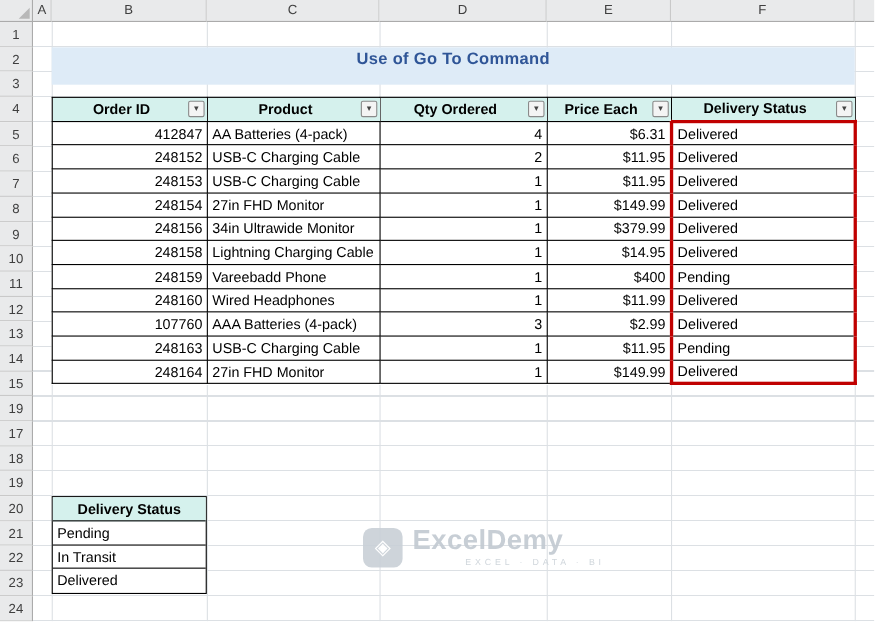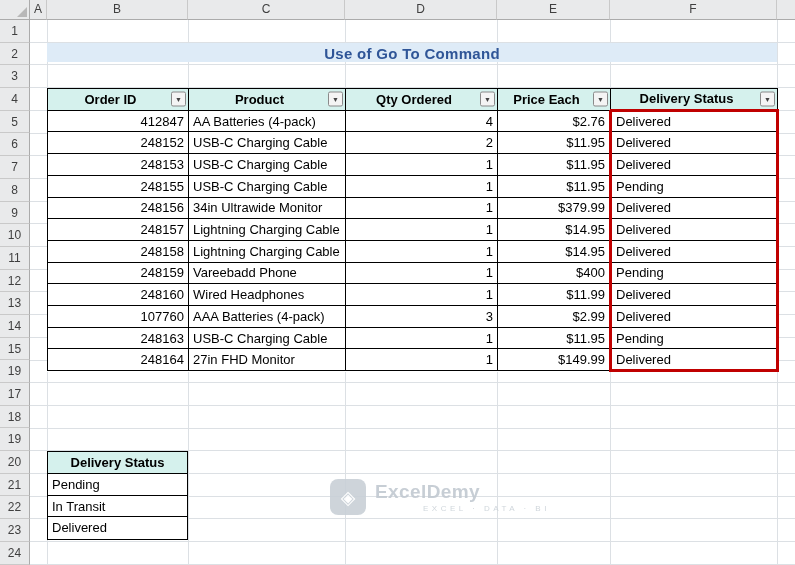--- a/index.html
+++ b/index.html
@@ -27,21 +27,21 @@
   .rowhead { width: 30px; height: 22.7px; background: #E9EAEB; border-right: 1px solid #ABABAB; border-bottom: 1px solid #C9C9C9; font-size: 12px; color: #3F3F3F; text-align: center; line-height: 22px; }
 
   
   .content { position: absolute; left: 30px; top: 20px; width: 765px; height: 545px;
     background-image: repeating-linear-gradient(to bottom, transparent 0px, transparent 21.7px, #DCE0E4 21.7px, #DCE0E4 22.7px); }
   .vline { position: absolute; top: 0; width: 1px; height: 545px; background: #DCE0E4; }
   .vline.vA { left: 17px; } .vline.vB { left: 158px; } .vline.vC { left: 315px; }
   .vline.vD { left: 467px; } .vline.vE { left: 580px; } .vline.vF { left: 747px; }
 
   
-  .title-band { position: absolute; left: 17px; top: 22.7px; width: 730px; height: 19px; z-index: 2;
+  .title-band { position: absolute; left: 17px; top: 22.7px; width: 730px; height: 34px; z-index: 2;
     background: var(--title-bg, #DEEBF7); color: var(--title-text, #2F5597);
     font-weight: bold; font-size: 15px; text-align: center; line-height: 22.7px; letter-spacing: 0.3px; }
 
   
   .orders { position: absolute; left: 17px; top: 68.1px; width: 730px; z-index: 2;
     border-collapse: collapse; table-layout: fixed; background: #fff; }
   .orders th, .orders td { border: 1px solid #000; height: 21.7px; font-size: 13px; padding: 0 4px; overflow: hidden; white-space: nowrap; color: #000; }
   .orders th { background: var(--table-header-bg, #D5F1ED); font-weight: bold; text-align: center; position: relative; padding-right: 19px; }
   .orders td.num { text-align: right; }
   .filter-btn { position: absolute; right: 2px; top: 50%; transform: translateY(-50%); width: 15px; height: 15px;
@@ -55,21 +55,21 @@
   .legend { position: absolute; left: 17px; top: 431.3px; width: 141px; border: 1px solid #000; background: #fff; z-index: 2; }
   .legend-header { height: 21.7px; line-height: 21.7px; text-align: center; font-weight: bold; font-size: 13px;
     background: var(--table-header-bg, #D5F1ED); border-bottom: 1px solid #000; color: #000; }
   .legend-items div { height: 21.7px; line-height: 21.7px; padding: 0 4px; border-bottom: 1px solid #000; font-size: 13px; color: #000; }
   .legend-items div:last-of-type { border-bottom: none; }
 
   
   .watermark { position: absolute; left: 300px; top: 459px; display: flex; align-items: center; gap: 9px; z-index: 1; opacity: 0.9; }
   .wm-icon { width: 36px; height: 36px; border-radius: 8px; background: #C9D0D7; color: #FFFFFF; font-size: 19px;
     display: flex; align-items: center; justify-content: center; }
-  .wm-brand { font-size: 19px; font-weight: bold; color: #C2C9D1; letter-spacing: 0.4px; line-height: 1; }
+  .wm-brand { font-size: 25px; font-weight: bold; color: #C2C9D1; letter-spacing: 0.4px; line-height: 1; }
   .wm-tagline { font-size: 8px; letter-spacing: 3.5px; color: #CBD2D8; margin-top: 3px; text-align: center; padding-left: 48px; }
 </style>
 </head>
 <body>
 
 <div class="sheet">
 
   <div class="header-bar">
     <div class="corner"></div>
     <div class="colheads">
@@ -178,64 +178,57 @@
               </span>
             </th>
           </tr>
       </thead>
       <tbody>
 
           <tr>
             <td class="num">412847</td>
             <td>AA Batteries (4-pack)</td>
             <td class="num">4</td>
-            <td class="num">$2.76</td>
+            <td class="num">$6.31</td>
             <td class="hl">Delivered</td>
           </tr>
 
           <tr>
             <td class="num">248152</td>
             <td>USB-C Charging Cable</td>
             <td class="num">2</td>
             <td class="num">$11.95</td>
             <td class="hl">Delivered</td>
           </tr>
 
           <tr>
             <td class="num">248153</td>
             <td>USB-C Charging Cable</td>
             <td class="num">1</td>
             <td class="num">$11.95</td>
             <td class="hl">Delivered</td>
           </tr>
 
-
-          <tr>
-            <td class="num">248155</td>
-            <td>USB-C Charging Cable</td>
-            <td class="num">1</td>
-            <td class="num">$11.95</td>
-            <td class="hl">Pending</td>
-          </tr>
+          <tr>
+            <td class="num">248154</td>
+            <td>27in FHD Monitor</td>
+            <td class="num">1</td>
+            <td class="num">$149.99</td>
+            <td class="hl">Delivered</td>
+          </tr>
+
 
           <tr>
             <td class="num">248156</td>
             <td>34in Ultrawide Monitor</td>
             <td class="num">1</td>
             <td class="num">$379.99</td>
             <td class="hl">Delivered</td>
           </tr>
 
-          <tr>
-            <td class="num">248157</td>
-            <td>Lightning Charging Cable</td>
-            <td class="num">1</td>
-            <td class="num">$14.95</td>
-            <td class="hl">Delivered</td>
-          </tr>
 
           <tr>
             <td class="num">248158</td>
             <td>Lightning Charging Cable</td>
             <td class="num">1</td>
             <td class="num">$14.95</td>
             <td class="hl">Delivered</td>
           </tr>
 
           <tr>

